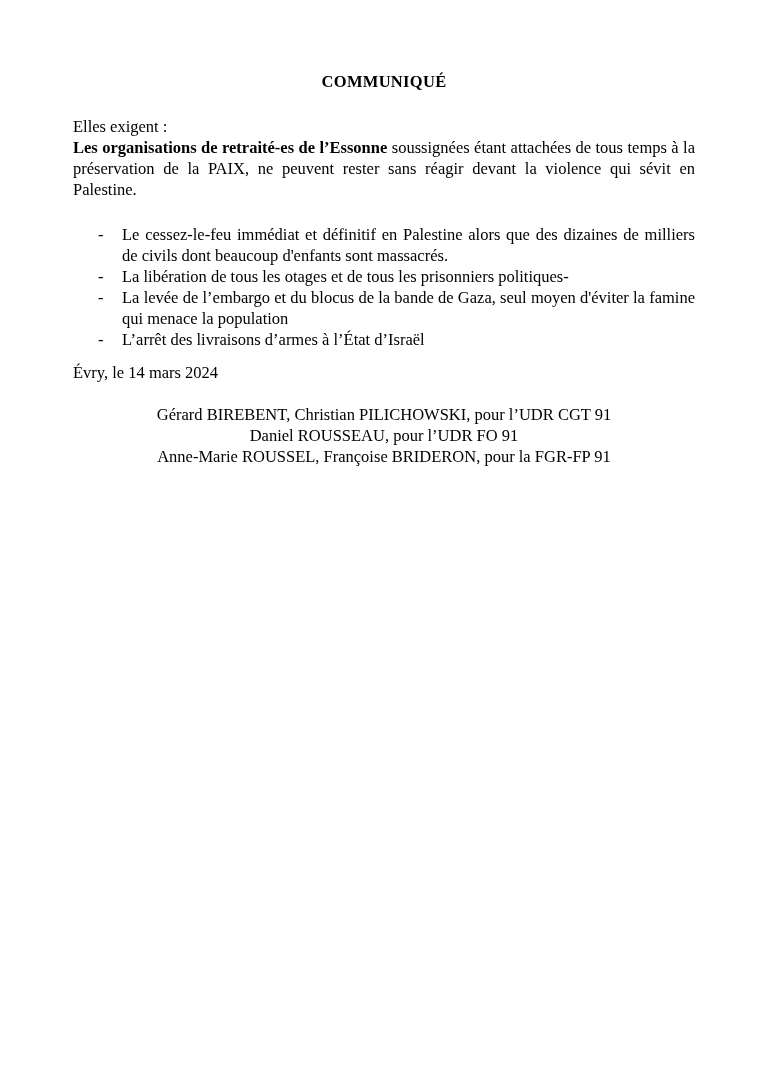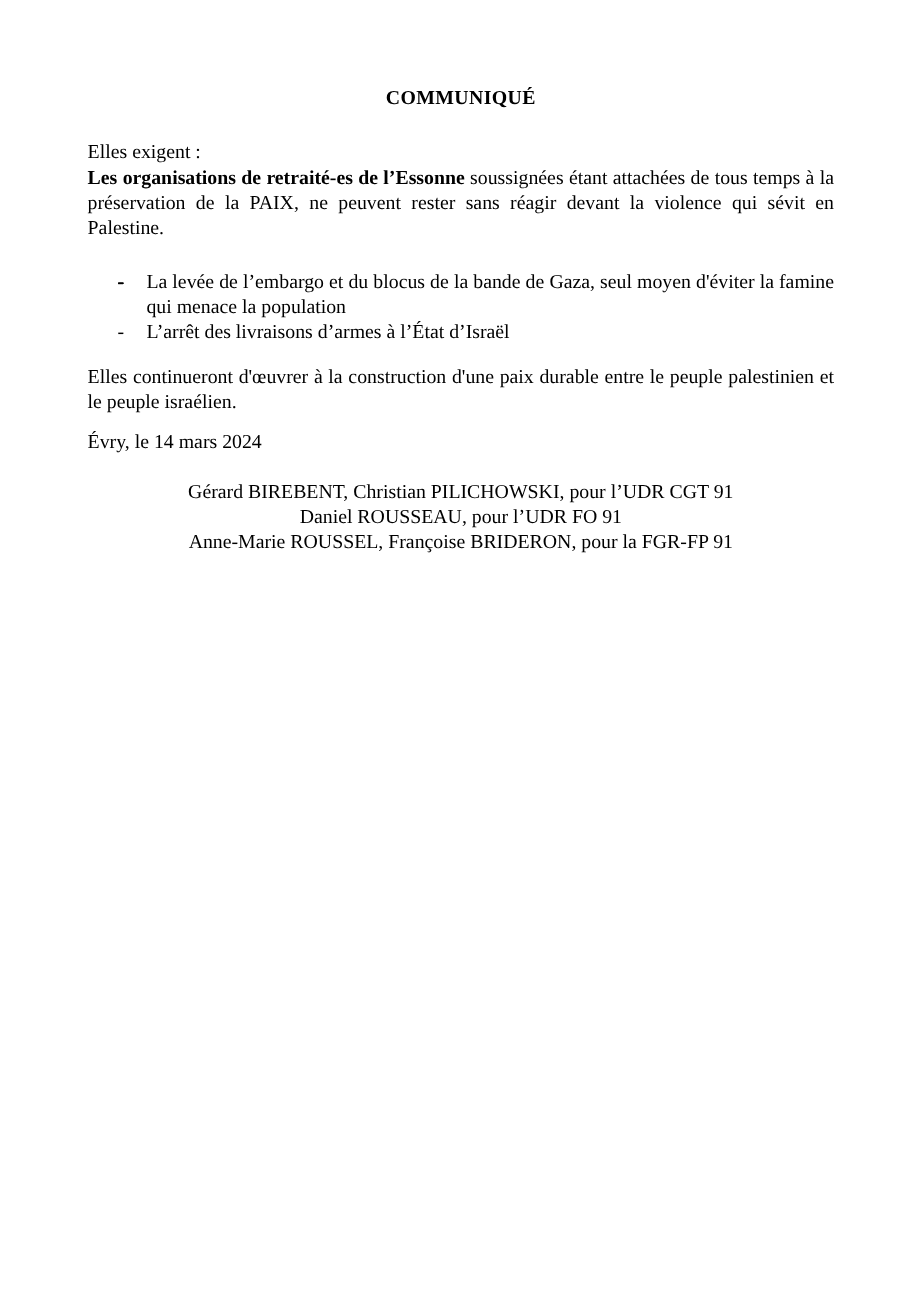--- a/index.html
+++ b/index.html
@@ -71,35 +71,36 @@
 
     <div class="doc-title">COMMUNIQUÉ</div>
 
     <p class="para demands-intro">Elles exigent :</p>
 
     <p class="para intro-para"><span class="lead-bold">Les organisations de retraité-es de l’Essonne</span><span> soussignées étant attachées de tous temps à la préservation de la PAIX, ne peuvent rester sans réagir devant la violence qui sévit en Palestine.</span></p>
 
     <ul class="demands-list">
       <li class="demand-item">
         <span class="dash-marker">-</span>
+        <span>Le cessez-le-feu immédiat et définitif en Palestine alors que des dizaines de milliers de civils dont beaucoup d'enfants sont massacrés.</span>
       </li>
       <li class="demand-item">
         <span class="dash-marker">-</span>
+        <span>La libération de tous les otages et de tous les prisonniers politiques-</span>
       </li>
       <li class="demand-item">
         <span class="dash-marker">-</span>
         <span>La levée de l’embargo et du blocus de la bande de Gaza, seul moyen d'éviter la famine qui menace la population</span>
       </li>
       <li class="demand-item">
         <span class="dash-marker">-</span>
         <span>L’arrêt des livraisons d’armes à l’État d’Israël</span>
       </li>
     </ul>
 
-    <p class="para closing-para">Elles continueront d'œuvrer à la construction d'une paix durable entre le peuple palestinien et le peuple israélien.</p>
 
     <p class="dateline">Évry, le 14 mars 2024</p>
 
     <div class="signatures">
       <p class="signature-line">Gérard BIREBENT, Christian PILICHOWSKI, pour l’UDR CGT 91</p>
       <p class="signature-line">Daniel ROUSSEAU, pour l’UDR FO 91</p>
       <p class="signature-line">Anne-Marie ROUSSEL, Françoise BRIDERON, pour la FGR-FP 91</p>
     </div>
 
   </div>

